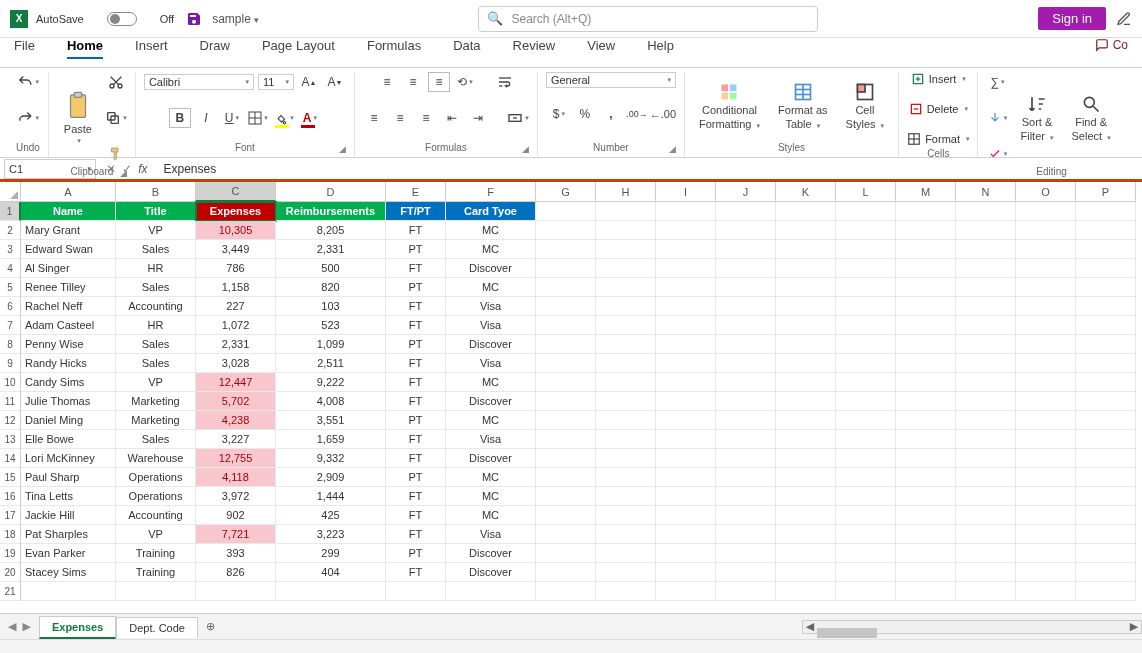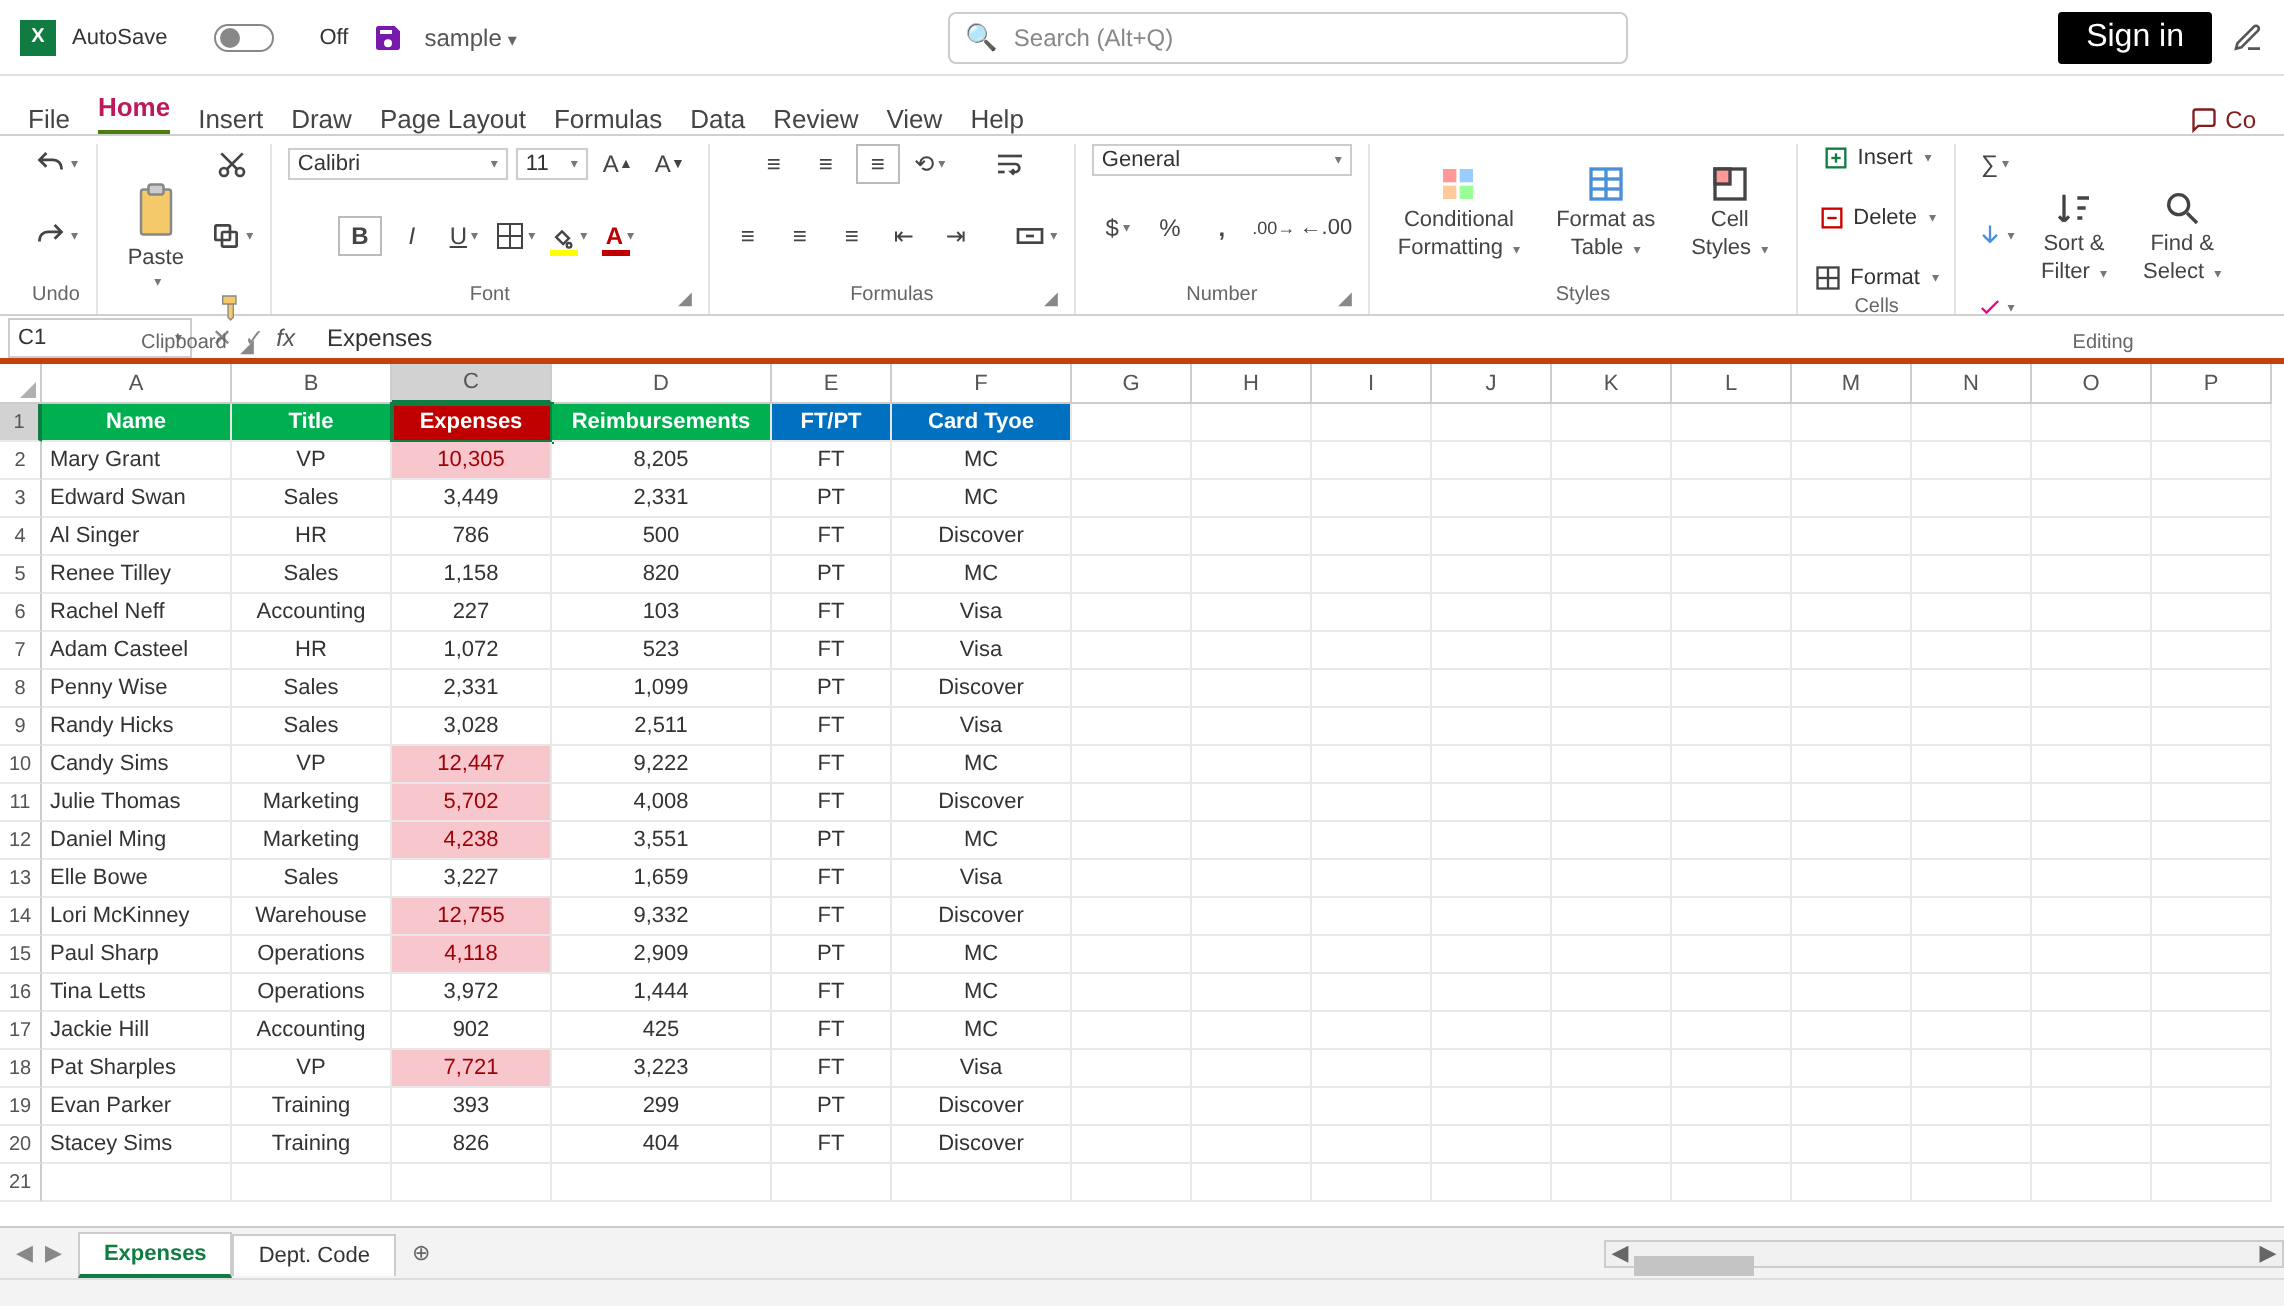--- a/index.html
+++ b/index.html
@@ -9,27 +9,27 @@
 .titlebar { display: flex; align-items: center; height: 38px; padding: 0 10px; background: #fff; border-bottom: 1px solid #e0e0e0; }
 .app-icon { width: 18px; height: 18px; background: #107c41; color: #fff; font-size: 10px; font-weight: bold; display: flex; align-items: center; justify-content: center; margin-right: 8px; }
 .autosave { display: flex; align-items: center; gap: 23px; font-size: 11px; margin-right: 12px; }
 .toggle { width: 30px; height: 14px; border: 1px solid #888; border-radius: 7px; position: relative; background: #fff; }
 .toggle::after { content: ""; position: absolute; left: 2px; top: 1px; width: 10px; height: 10px; background: #888; border-radius: 50%; }
 .save-icon { width: 16px; height: 16px; color: #7719aa; margin-right: 10px; }
 .filename { font-size: 12px; color: #555; }
 .caret-down { font-size: 9px; margin-left: 3px; color: #666; }
 .search-box { margin-left: auto; margin-right: auto; width: 340px; height: 26px; border: 1px solid #ccc; border-radius: 4px; display: flex; align-items: center; padding: 0 8px; color: #888; background:#fff; }
 .search-box .mag { margin-right: 8px; font-size: 13px; }
-.signin-btn { background: #000000; color: #fff; padding: 4px 14px; font-size: 16px; border-radius: 2px; margin-right:10px;}
+.signin-btn { background: #a21caf; color: #fff; padding: 4px 14px; font-size: 13px; border-radius: 2px; margin-right:10px;}
 .pen-icon { width: 16px; height: 16px; color: #555; }
 
 
-.tabs { display: flex; align-items: flex-end; height: 30px; padding: 0 14px; gap: 14px; font-size: 13px; border-bottom: 1px solid #d0d0d0; }
+.tabs { display: flex; align-items: flex-start; height: 30px; padding: 0 14px; gap: 32px; font-size: 13px; border-bottom: 1px solid #d0d0d0; }
 .tab { cursor: pointer; color: #444; }
-.tab.active { color: #be185d; border-bottom: 2px solid #4d7c0f; padding-bottom: 4px; font-weight:600;}
+.tab.active { color: #000000; border-bottom: 2px solid #0369a1; padding-bottom: 4px; font-weight:600;}
 .comments-btn { margin-left: auto; font-size: 12px; color:#7f1d1d; display:flex; align-items:center; gap:4px;}
 
 
 .ribbon { display: flex; height: 90px; border-bottom: 1px solid #d0d0d0; padding: 4px 8px 0 8px; background:#fff;}
 .group { display: flex; flex-direction: column; align-items: center; border-right: 1px solid #e4e4e4; padding: 0 8px; }
 .group:last-child { border-right:none;}
 .group-body { flex: 1; display: flex; align-items: center; gap: 6px; }
 .group-label { font-size: 10px; color: #666; padding: 2px 0 4px 0; width:100%; text-align:center; position:relative;}
 .group-label .dlg { position:absolute; right:0; bottom:3px; font-size:9px; color:#888;}
 .rbtn { display:flex; flex-direction:column; align-items:center; gap:2px; padding:4px 6px; font-size:11px; color:#444; cursor:pointer;}

